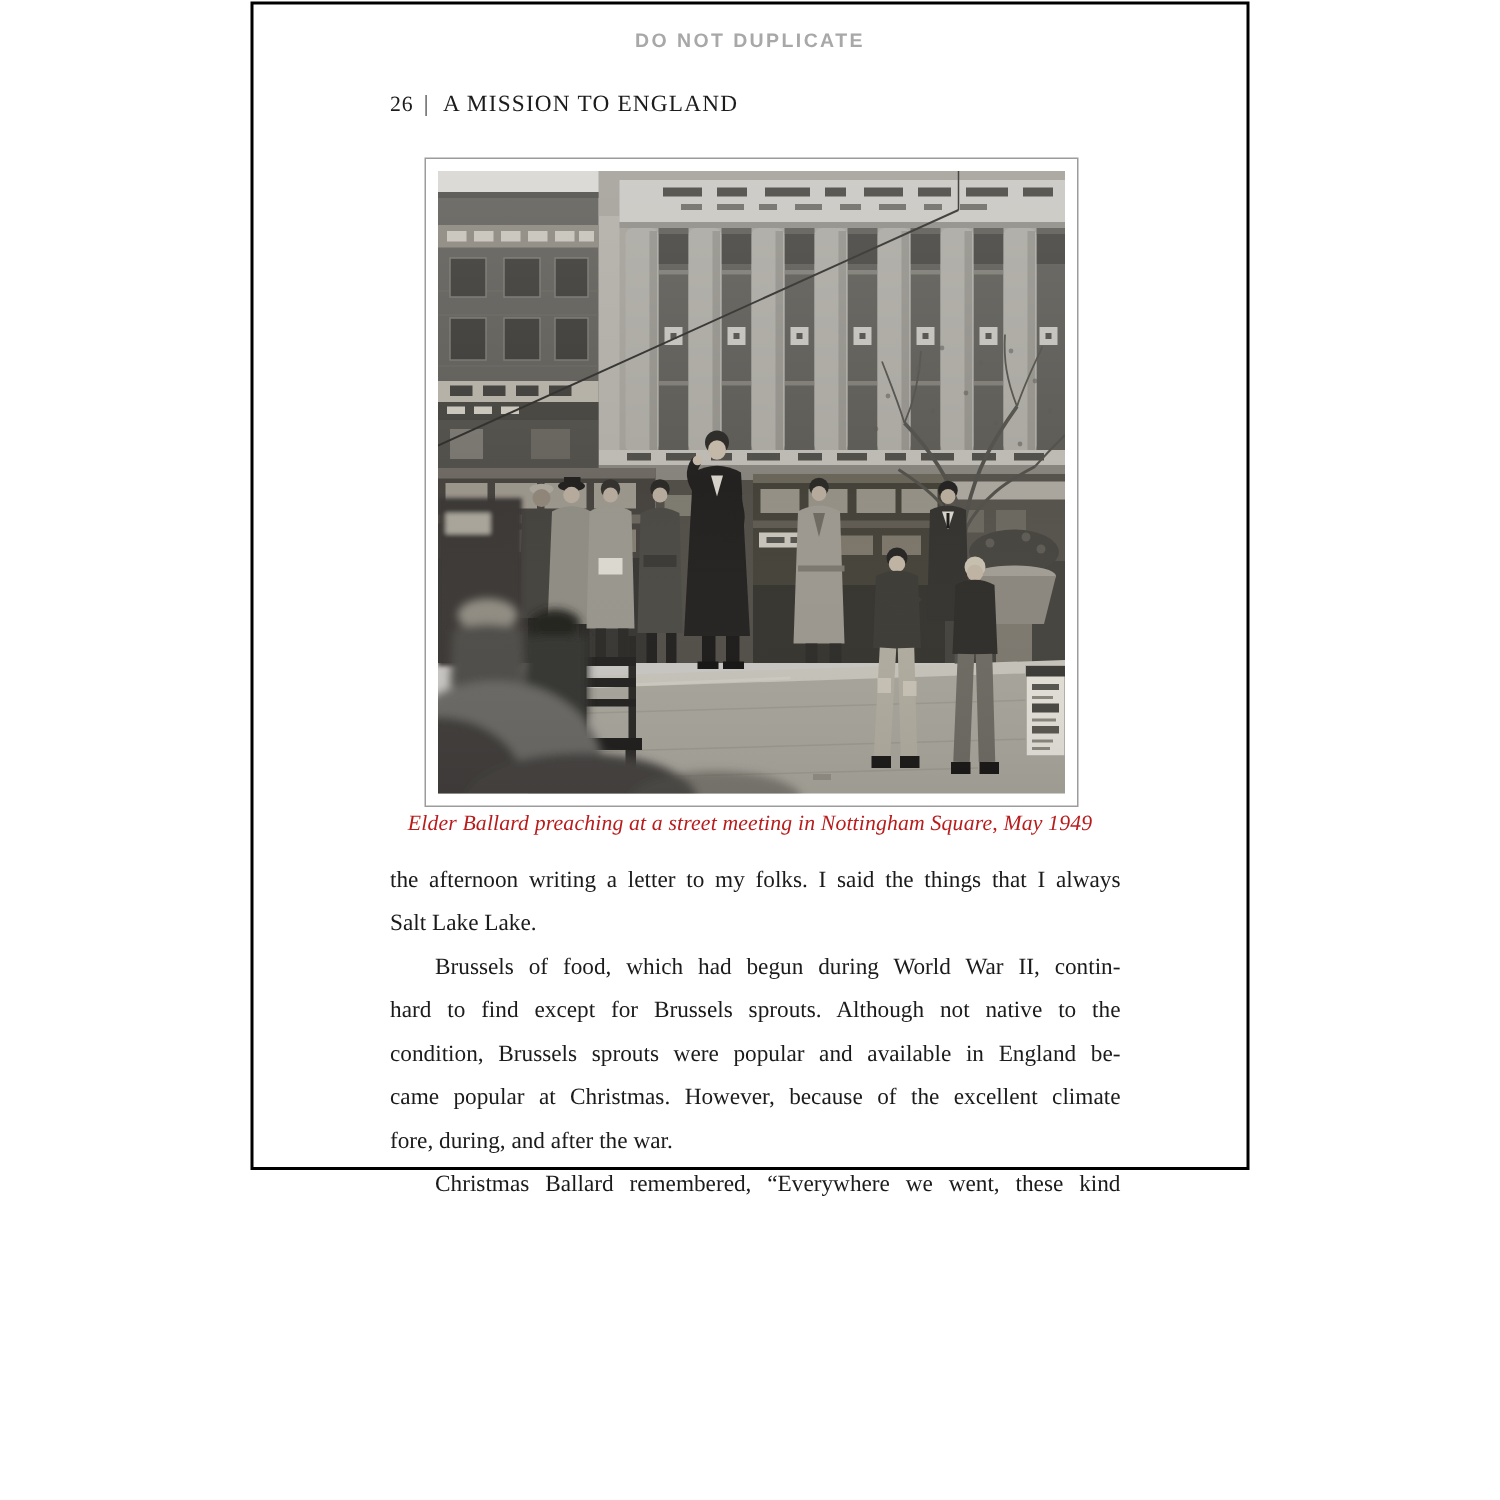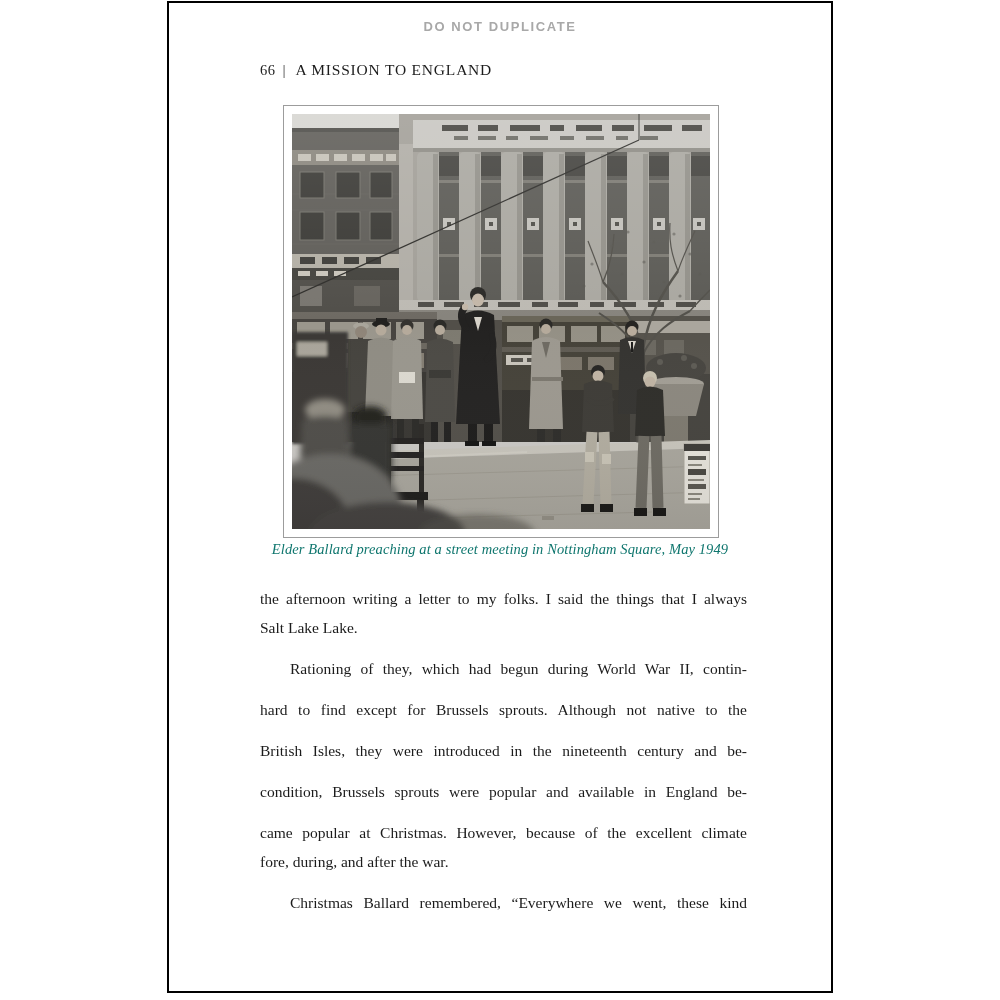--- a/index.html
+++ b/index.html
@@ -2,21 +2,21 @@
 <html><head>
 <meta charset="utf-8">
 <style>
   html,body{margin:0;padding:0;}
   body{
     width:1000px;height:1000px;position:relative;background:#ffffff;
     font-family:"Liberation Serif","DejaVu Serif",serif;color:#1c1c1c;
     overflow:hidden;
   }
   .sheet{
-    position:absolute;left:167px;top:1px;width:666px;height:992px;
+    position:absolute;left:167px;top:1px;width:666px;height:779px;
     border:2px solid #000;box-sizing:border-box;background:#fff;
   }
   .watermark{
     position:absolute;left:0;width:100%;text-align:center;
     font-family:"Liberation Sans","DejaVu Sans",sans-serif;
     font-weight:bold;font-size:13px;letter-spacing:1.6px;color:#a8a8a8;
   }
   .wm-top{top:16px;}
   .wm-bottom{top:959px;}
   .running-head{
@@ -25,40 +25,40 @@
   }
   .running-head .pgnum{font-size:14.5px;letter-spacing:0.5px;}
   .running-head .sep{margin:0 9px 0 7px;color:#3a3a3a;font-weight:normal;}
   .photo-frame{
     position:absolute;left:114px;top:102px;width:436px;height:433px;
     border:1px solid #9c9c9c;box-sizing:border-box;padding:8px;background:#fff;
   }
   .photo-frame svg{display:block;width:418px;height:415px;background:#cbc9c5;}
   .caption{
     position:absolute;left:0;top:538px;width:100%;text-align:center;
-    font-style:italic;font-size:14.5px;color:#0f766e;letter-spacing:0.1px;
+    font-style:italic;font-size:14.5px;color:#b91c1c;letter-spacing:0.1px;
   }
   .bodytext{
     position:absolute;left:91px;top:569px;width:487px;
     font-size:15.5px;line-height:29px;color:#1b1b1b;
   }
   .bline{height:29px;overflow:visible;white-space:nowrap;}
-  .bline.j{text-align:justify;text-align-last:justify;white-space:normal;margin-top:12px;}
+  .bline.j{text-align:justify;text-align-last:justify;white-space:normal;}
   .bline.l{text-align:left;}
   .bline.ind{text-indent:30px;}
 </style>
 </head>
 <body>
 
 <div class="sheet">
 
   <div class="watermark wm-top">DO NOT DUPLICATE</div>
 
   <div class="running-head">
-    <span class="pgnum">66</span><span class="sep">|</span><span>A MISSION TO ENGLAND</span>
+    <span class="pgnum">26</span><span class="sep">|</span><span>A MISSION TO ENGLAND</span>
   </div>
 
   <div class="photo-frame">
     <svg viewBox="0 0 418 415" role="img" aria-label="Black-and-white photograph: young missionaries in long overcoats stand on a stone platform in Nottingham Square while Elder Ballard preaches with his arm raised; behind them are parked double-decker buses, a columned stone building, a dark brick building at left, a bare tree at right, two boys seated on the wall, and a small poster reading DISTRICT">
       <defs>
         <filter id="b3" x="-20%" y="-20%" width="140%" height="140%">
             <feGaussianBlur stdDeviation="3"></feGaussianBlur>
           </filter>
         <filter id="b15" x="-20%" y="-20%" width="140%" height="140%">
             <feGaussianBlur stdDeviation="1.5"></feGaussianBlur>
@@ -447,23 +447,22 @@
 
       <rect x="0" y="0" width="418" height="415" fill="url(#tone)"></rect>
     </svg>
   </div>
 
   <div class="caption">Elder Ballard preaching at a street meeting in Nottingham Square, May 1949</div>
 
   <div class="bodytext">
     <div class="bline j">the afternoon writing a letter to my folks. I said the things that I always</div>
     <div class="bline l">Salt Lake Lake.</div>
-    <div class="bline j ind">Rationing of they, which had begun during World War II, contin-</div>
+    <div class="bline j ind">Brussels of food, which had begun during World War II, contin-</div>
     <div class="bline j">hard to find except for Brussels sprouts. Although not native to the</div>
-    <div class="bline j">British Isles, they were introduced in the nineteenth century and be-</div>
     <div class="bline j">condition, Brussels sprouts were popular and available in England be-</div>
     <div class="bline j">came popular at Christmas. However, because of the excellent climate</div>
     <div class="bline l">fore, during, and after the war.</div>
     <div class="bline j ind">Christmas Ballard remembered, “Everywhere we went, these kind</div>
   </div>
 
 
 </div>
 
 </body></html>

